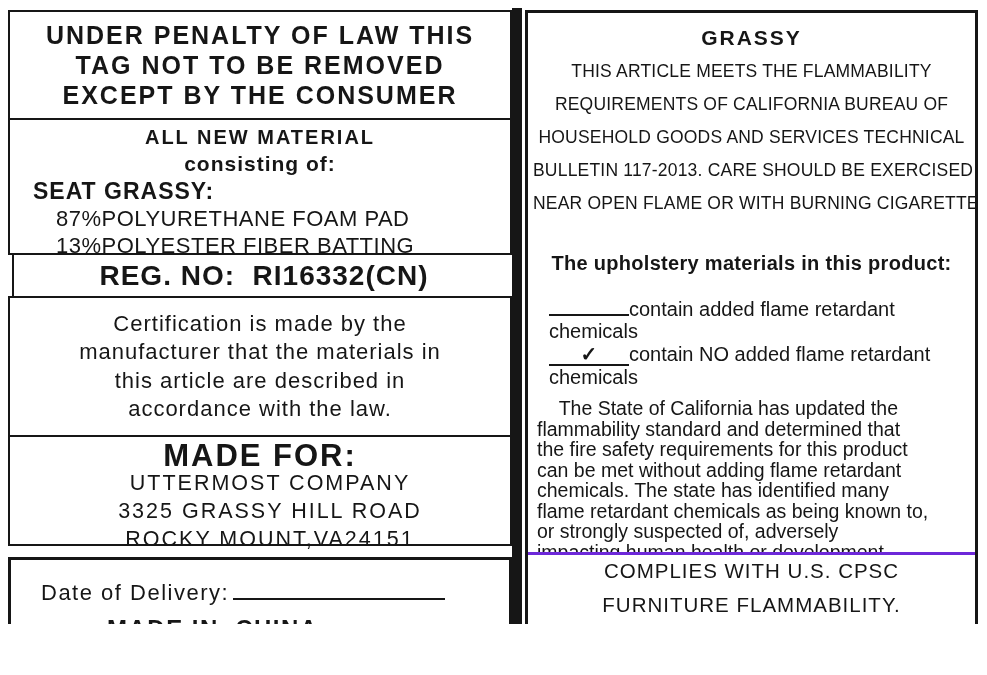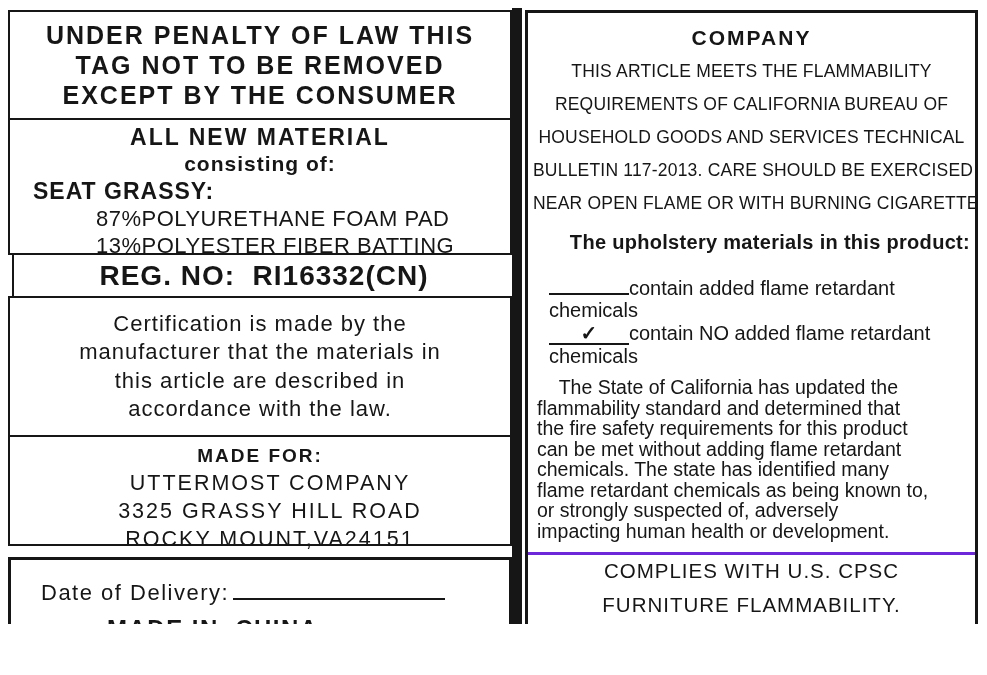--- a/index.html
+++ b/index.html
@@ -33,45 +33,45 @@
     font-size: 25px;
     line-height: 30px;
     letter-spacing: 2px;
     text-align: center;
     white-space: pre-line;
   }
   .material-box {
     left: 8px; top: 118px; width: 504px; height: 137px;
     padding-top: 3px;
   }
-  .mat-title { text-align: center; font-weight: bold; font-size: 23px; line-height: 28px; letter-spacing: 2px; }
+  .mat-title { text-align: center; font-weight: bold; font-size: 20px; line-height: 28px; letter-spacing: 2px; }
   .mat-sub   { text-align: center; font-weight: bold; font-size: 21px; line-height: 26px; letter-spacing: 1px; }
   .mat-comp  { font-weight: bold; font-size: 23px; line-height: 28px; letter-spacing: 1px; padding-left: 23px; }
-  .mat-line  { font-size: 22px; line-height: 27px; letter-spacing: 0.5px; padding-left: 86px; }
+  .mat-line  { font-size: 22px; line-height: 27px; letter-spacing: 0.5px; padding-left: 46px; }
 
   .regno-box {
     left: 12px; top: 253px; width: 504px; height: 45px;
     display: flex; align-items: center; justify-content: center;
   }
   .regno-text { font-weight: bold; font-size: 28px; letter-spacing: 1px; white-space: pre; }
 
   .cert-box {
     left: 8px; top: 296px; width: 504px; height: 141px;
     display: flex; align-items: center; justify-content: center;
   }
   .cert-text {
     font-size: 22px; line-height: 28.5px; letter-spacing: 1px;
     text-align: center; white-space: pre-line;
   }
 
   .madefor-box {
     left: 8px; top: 435px; width: 504px; height: 111px;
     padding-top: 5px; text-align: center;
   }
-  .mf-label { font-weight: bold; font-size: 19px; line-height: 27px; letter-spacing: 2px; }
+  .mf-label { font-weight: bold; font-size: 31px; line-height: 27px; letter-spacing: 2px; }
   .mf-line  { font-size: 21.5px; line-height: 28px; letter-spacing: 2px; margin-left: 20px; }
 
   .delivery-box {
     left: 8px; top: 557px; width: 504px; height: 103px;
     border-width: 3px;
     padding: 18px 0 0 30px;
   }
   .del-row { font-size: 22px; letter-spacing: 1.5px; }
   .del-blank {
     display: inline-block;
@@ -101,22 +101,22 @@
   .right-top { flex: 1 1 auto; padding: 12px 5px 0 5px; overflow: hidden; }
   .notice-title {
     text-align: center; font-weight: bold; font-size: 21px;
     letter-spacing: 2px; line-height: 26px;
   }
   .notice-body {
     text-align: center; font-size: 17.5px; line-height: 33px;
     letter-spacing: 0.2px; white-space: pre; margin-top: 4px;
   }
   .uph-heading {
-    text-align: right; font-weight: bold; font-size: 20px;
-    letter-spacing: 0.3px; margin-top: 11px;
+    text-align: center; font-weight: bold; font-size: 20px;
+    letter-spacing: 0.3px; margin-top: 32px;
   }
   .options { margin-top: 18px; padding-left: 16px; font-size: 20px; line-height: 22px; }
   .option  { margin-bottom: 1px; }
   .opt-blank {
     display: inline-block;
     width: 80px; height: 21px;
     border-bottom: 2px solid #161616;
     text-align: center; line-height: 22px;
     font-size: 20px; font-weight: bold;
   }
@@ -178,21 +178,21 @@
     <div class="del-row">
       <span>Date of Delivery:</span><span class="del-blank"></span>
     </div>
     <div class="made-in">MADE IN  CHINA</div>
   </div>
 
   <div class="divider-bar"></div>
 
   <div class="box right-box">
     <div class="right-top">
-      <div class="notice-title">COMPANY</div>
+      <div class="notice-title">GRASSY</div>
       <div class="notice-body">THIS ARTICLE MEETS THE FLAMMABILITY
 REQUIREMENTS OF CALIFORNIA BUREAU OF
 HOUSEHOLD GOODS AND SERVICES TECHNICAL
 BULLETIN 117-2013. CARE SHOULD BE EXERCISED
 NEAR OPEN FLAME OR WITH BURNING CIGARETTES.</div>
       <div class="uph-heading">The upholstery materials in this product:</div>
 
       <div class="options">
         <div class="option">
           <span class="opt-blank"></span><span class="opt-text">contain added flame retardant

